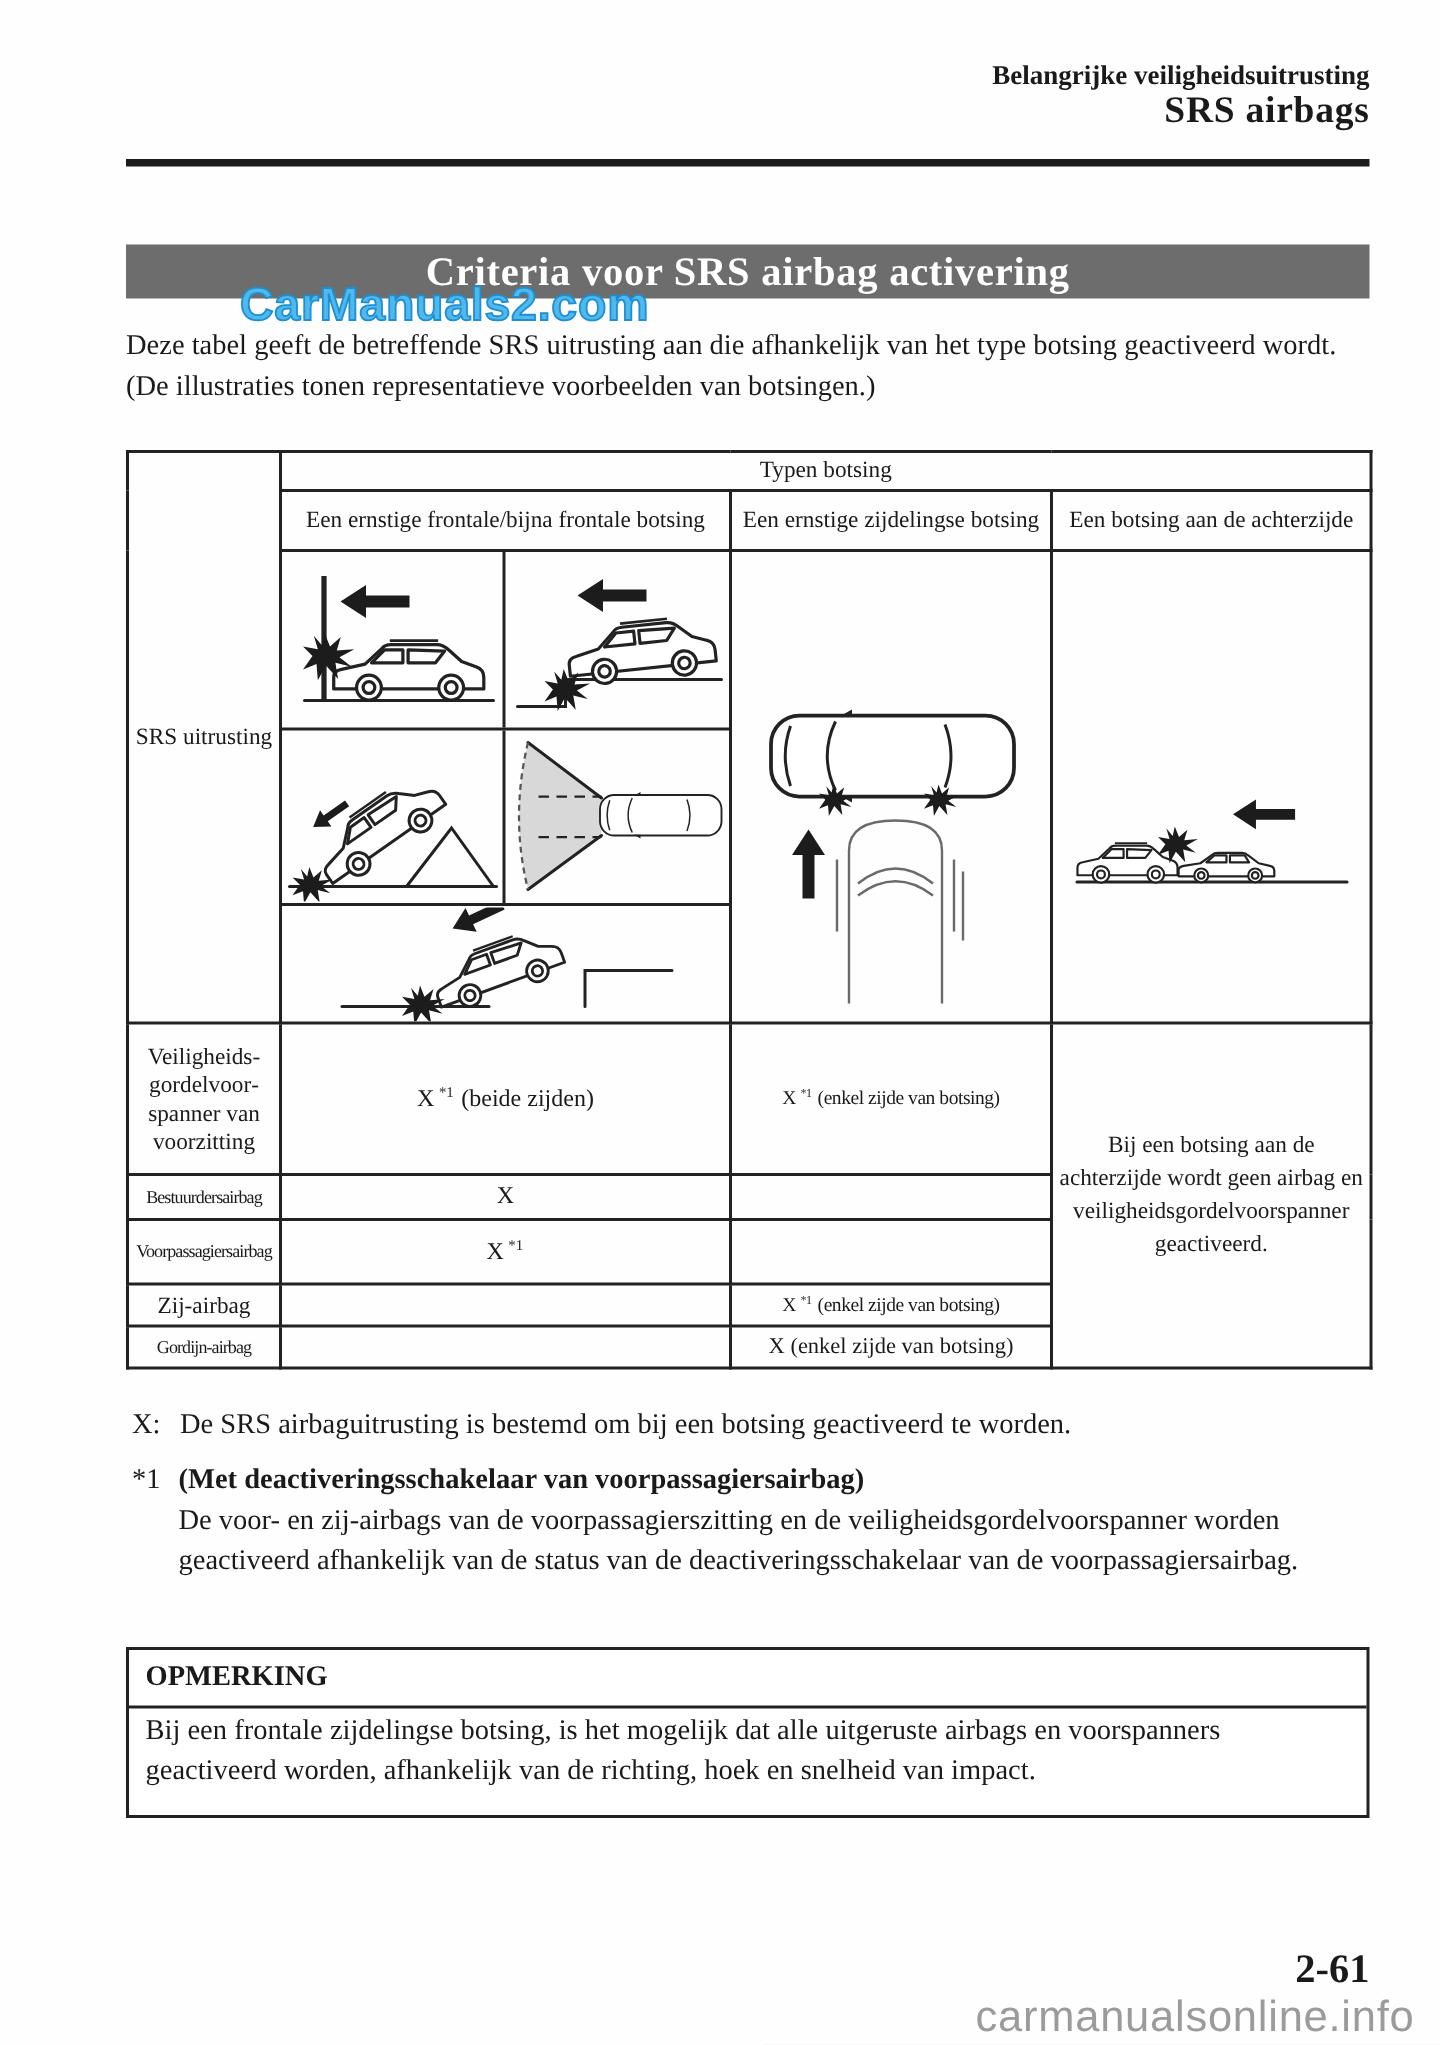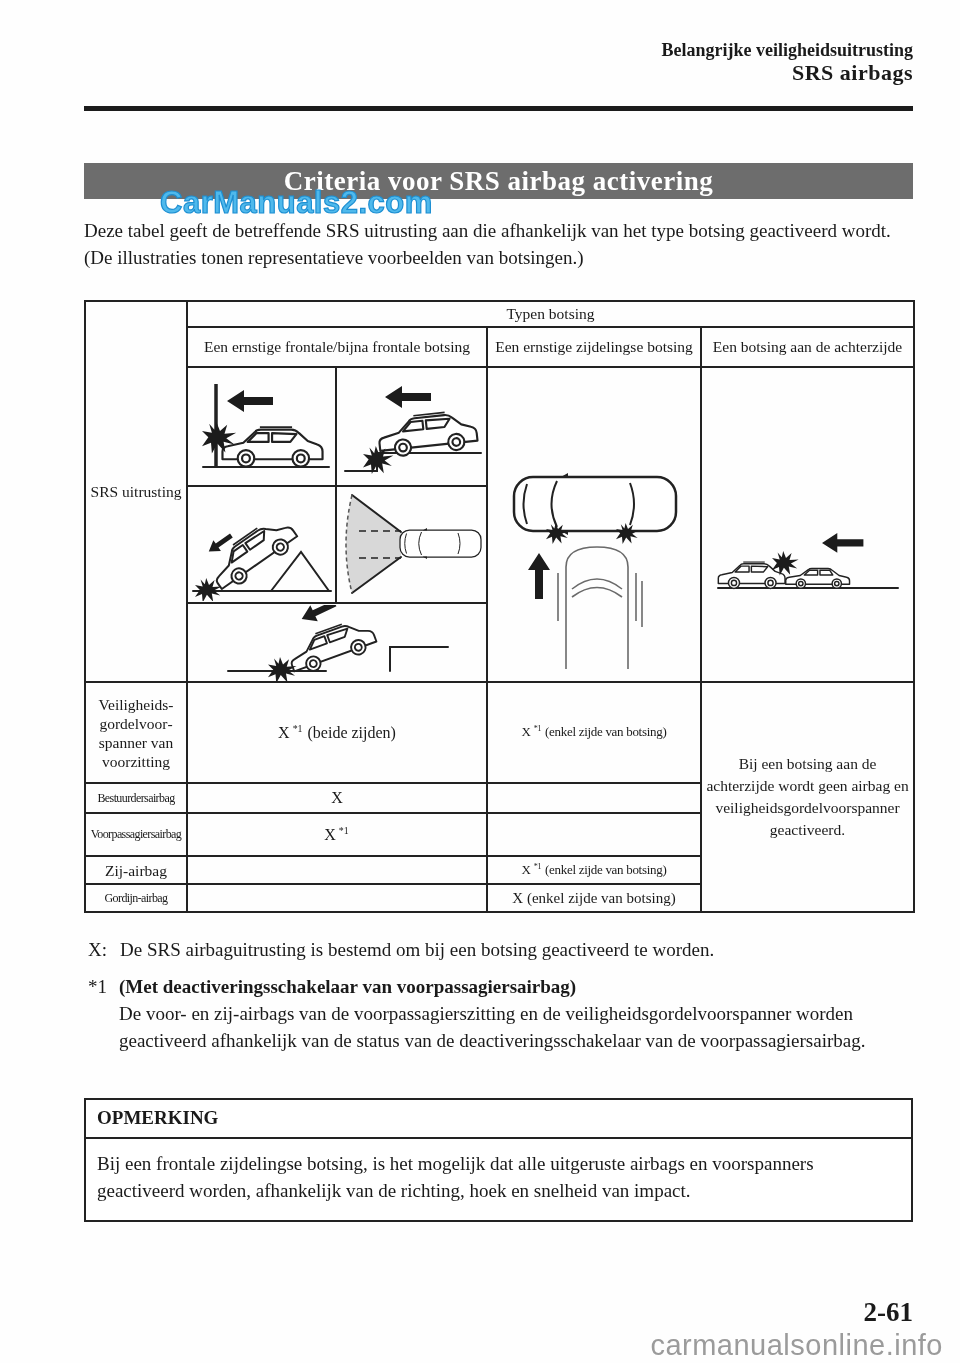--- a/index.html
+++ b/index.html
@@ -6,21 +6,21 @@
     --title-bar-bg:#6d6d6d;
     --watermark-blue:#4fb9ec;
     --watermark-gray:#9b9b9b;
   }
   *{box-sizing:border-box;margin:0;padding:0;}
   body{background:#e8e8e8;font-family:"Liberation Serif",serif;color:#1a1a1a;}
   .page{position:relative;width:960px;height:1363px;background:#fefefe;margin:0 auto;overflow:hidden;}
 
   
   .eyebrow{position:absolute;top:40px;right:47px;font-size:18px;font-weight:bold;}
-  .h-title{position:absolute;top:60px;right:47px;font-size:22px;font-weight:bold;letter-spacing:.5px;font-family:Liberation Serif, serif;}
+  .h-title{position:absolute;top:60px;right:47px;font-size:25px;font-weight:bold;letter-spacing:.5px;font-family:Liberation Serif, serif;}
   .rule{position:absolute;left:84px;top:106px;width:829px;height:5px;background:#1c1c1c;}
 
   
   .title-bar{position:absolute;left:84px;top:163px;width:829px;height:36px;background:var(--title-bar-bg);
     color:#fff;font-size:27px;font-weight:bold;text-align:center;line-height:36px;letter-spacing:.5px;}
 
   .wm-top{position:absolute;left:160px;top:185px;font-family:"Liberation Sans",sans-serif;font-size:31px;
     font-weight:bold;color:var(--watermark-blue);-webkit-text-stroke:1.2px #1d8fd2;letter-spacing:.5px;z-index:5;}
 
   .intro{position:absolute;left:84px;top:217px;width:831px;font-size:19px;line-height:27px;}
@@ -62,21 +62,21 @@
 
   
   .x-note{position:absolute;left:88px;top:937px;display:flex;gap:13px;font-size:19px;line-height:26px;}
   .fnote{position:absolute;left:88px;top:973px;display:flex;font-size:19px;line-height:27px;}
   .fn-marker{width:31px;flex:0 0 31px;}
   .fn-body{max-width:758px;}
   .fn-bold{font-weight:bold;}
 
   .note-box{position:absolute;left:84px;top:1098px;width:829px;border:2px solid #222;background:#fff;}
   .nb-head{font-size:19px;font-weight:bold;padding:7px 11px 8px;border-bottom:2px solid #222;}
-  .nb-body{font-size:19px;line-height:27px;padding:11px 11px 16px;}
+  .nb-body{font-size:19px;line-height:27px;padding:1px 11px 16px;}
 
   .page-num{position:absolute;top:1297px;right:47px;font-size:27px;font-weight:bold;}
   .wm-bottom{position:absolute;top:1329px;right:17px;font-family:"Liberation Sans",sans-serif;
     font-size:29px;color:var(--watermark-gray);letter-spacing:.5px;}
 </style>
 </head>
 <body>
 
 <svg width="0" height="0" style="position:absolute" aria-hidden="true">
   <defs>

